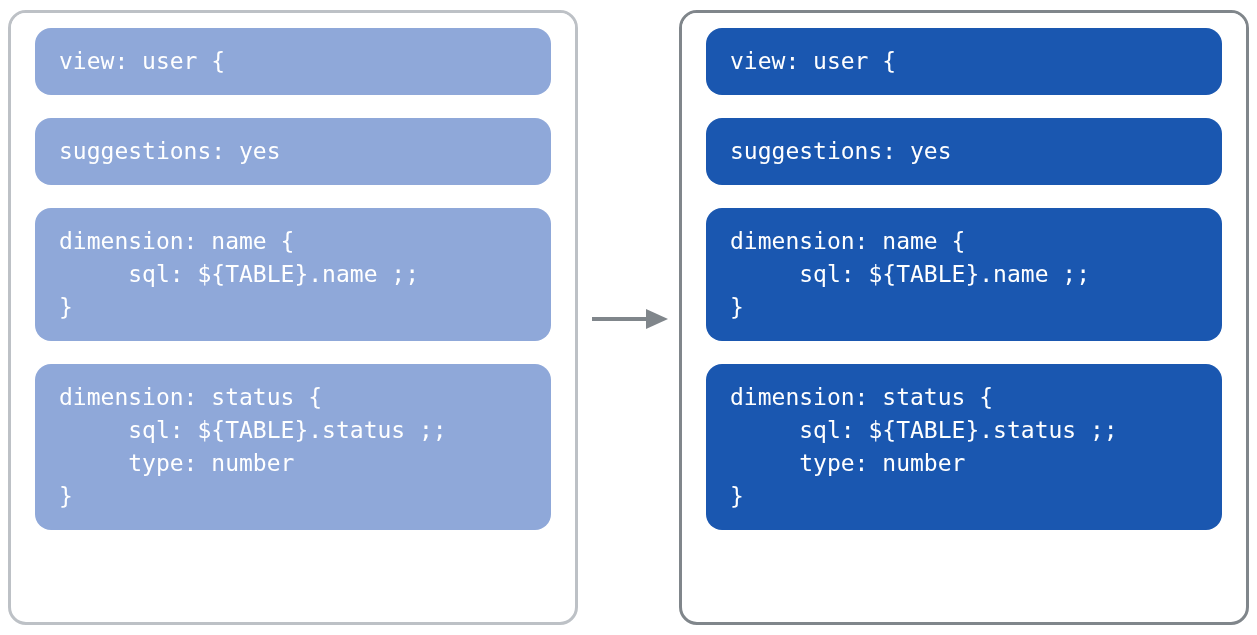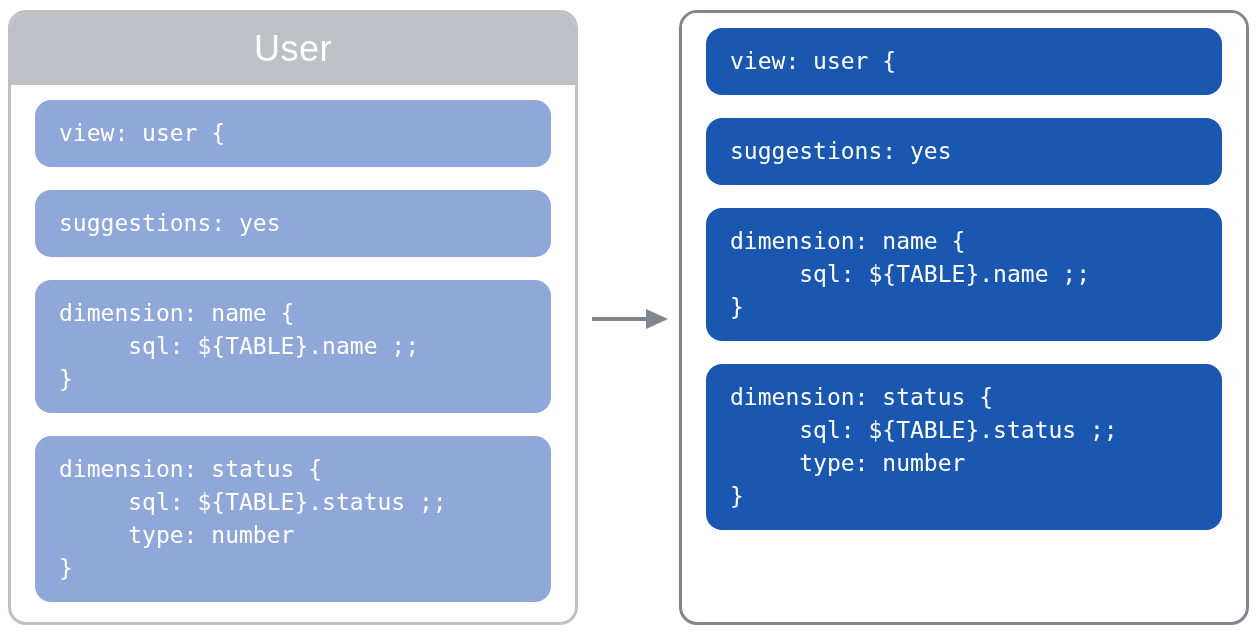--- a/index.html
+++ b/index.html
@@ -65,23 +65,20 @@
     height: 26px;
   }
   .arrow svg { display: block; }
 </style>
 </head>
 <body>
 
 <div class="canvas">
 
   <section class="panel panel--source">
-    <header class="panel__header">
-      <span>User</span>
-    </header>
     <div class="panel__body">
       <div class="code-block">
         <div class="code-line">view: user {</div>
       </div>
       <div class="code-block">
         <div class="code-line">suggestions: yes</div>
       </div>
       <div class="code-block">
         <div class="code-line">dimension: name {</div>
         <div class="code-line">     sql: ${TABLE}.name ;;</div>

